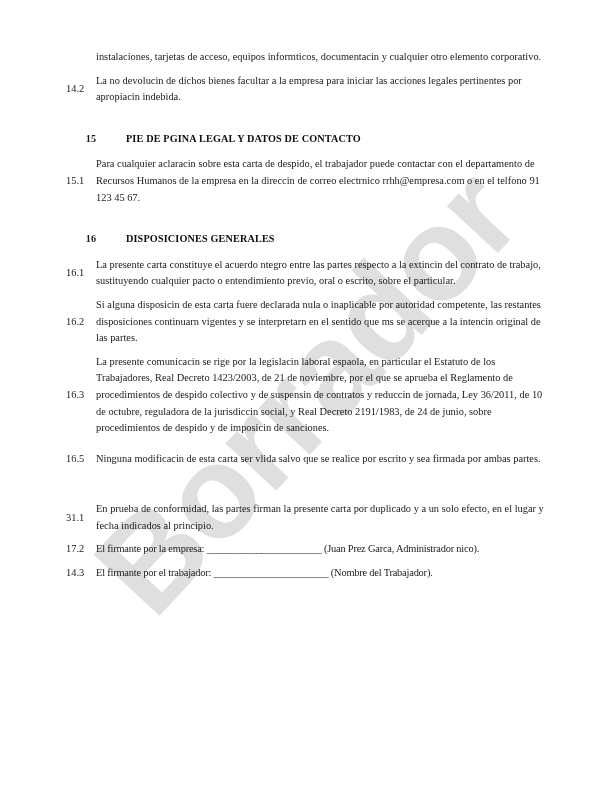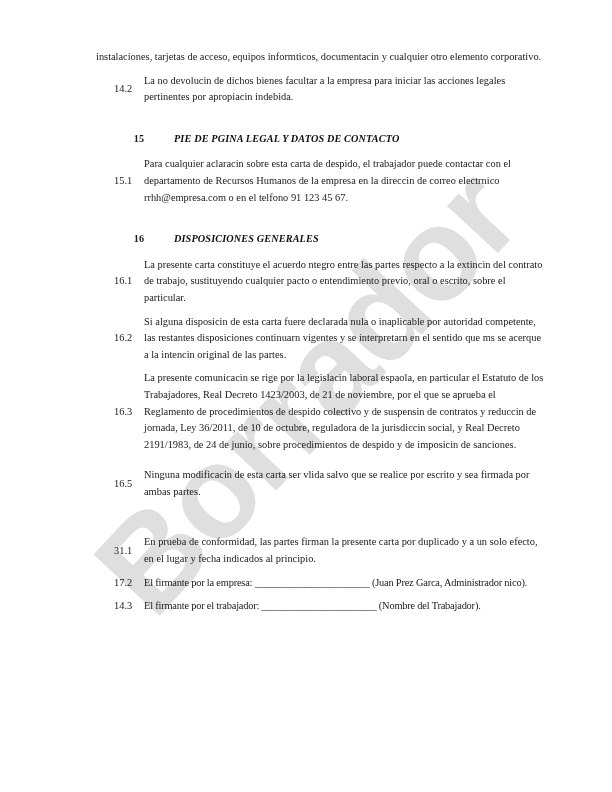--- a/index.html
+++ b/index.html
@@ -63,21 +63,20 @@
   }
 
   .num {
     flex: 0 0 30px;
     width: 30px;
     text-align: left;
     font-size: 10.4px;
     line-height: 16.6px;
     color: #1a1a1a;
     white-space: nowrap;
-    margin-left: 48px;
   }
   .num.sect {
     flex: 0 0 30px;
     width: 30px;
     text-align: right;
     padding-right: 0;
     font-weight: 700;
     font-size: 10.2px;
   }
   .num-pad {
@@ -108,21 +107,20 @@
   .gap-before-heading { height: 25px; }
   .gap-after-heading { height: 9px; }
 
   .sigline {
     font-family: Liberation Serif, serif;
     letter-spacing: -0.2px;
   }
 
   .cont-indent {
     padding-left: 30px;
-    font-style: italic;
   }
 </style>
 </head>
 <body>
 
 <div id="watermark-layer">
   <div id="watermark-text" style="color: rgb(223, 223, 223); transform: translate(-50%, -50%) rotate(-47deg);">Borrador</div>
 </div>
 
 <div id="page">

